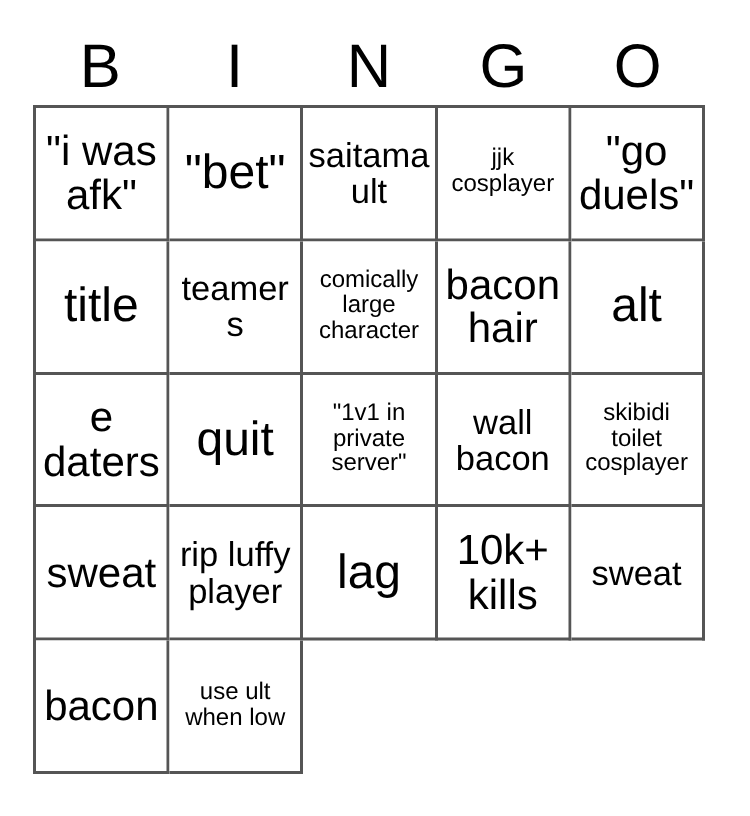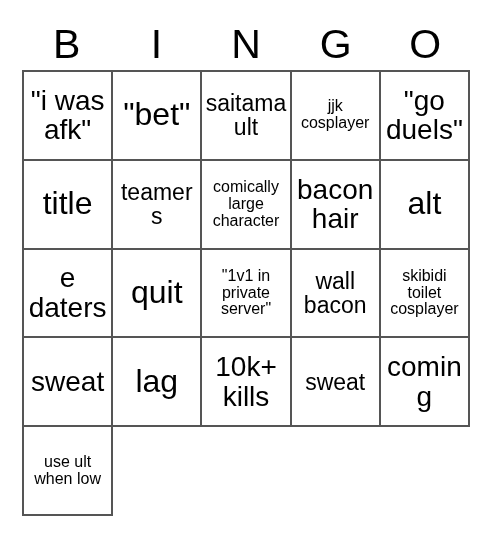--- a/index.html
+++ b/index.html
@@ -140,31 +140,34 @@
     <div class="cell" data-size="md">
         <span class="cell-text">wall bacon</span>
       </div>
 
     <div class="cell" data-size="sm">
         <span class="cell-text">skibidi toilet cosplayer</span>
       </div>
     <div class="cell" data-size="lg">
         <span class="cell-text">sweat</span>
       </div>
+    <div class="cell" data-size="md">
+        <span class="cell-text">rip luffy player</span>
+      </div>
     <div class="cell" data-size="xl">
         <span class="cell-text">lag</span>
       </div>
 
     <div class="cell" data-size="lg">
         <span class="cell-text">10k+ kills</span>
       </div>
     <div class="cell" data-size="md">
         <span class="cell-text">sweat</span>
       </div>
     <div class="cell" data-size="lg">
-        <span class="cell-text">coming</span>
+        <span class="cell-text">bacon</span>
       </div>
     <div class="cell" data-size="sm">
         <span class="cell-text">use ult when low</span>
       </div>
 
   </div>
 </div>
 
 </body></html>

